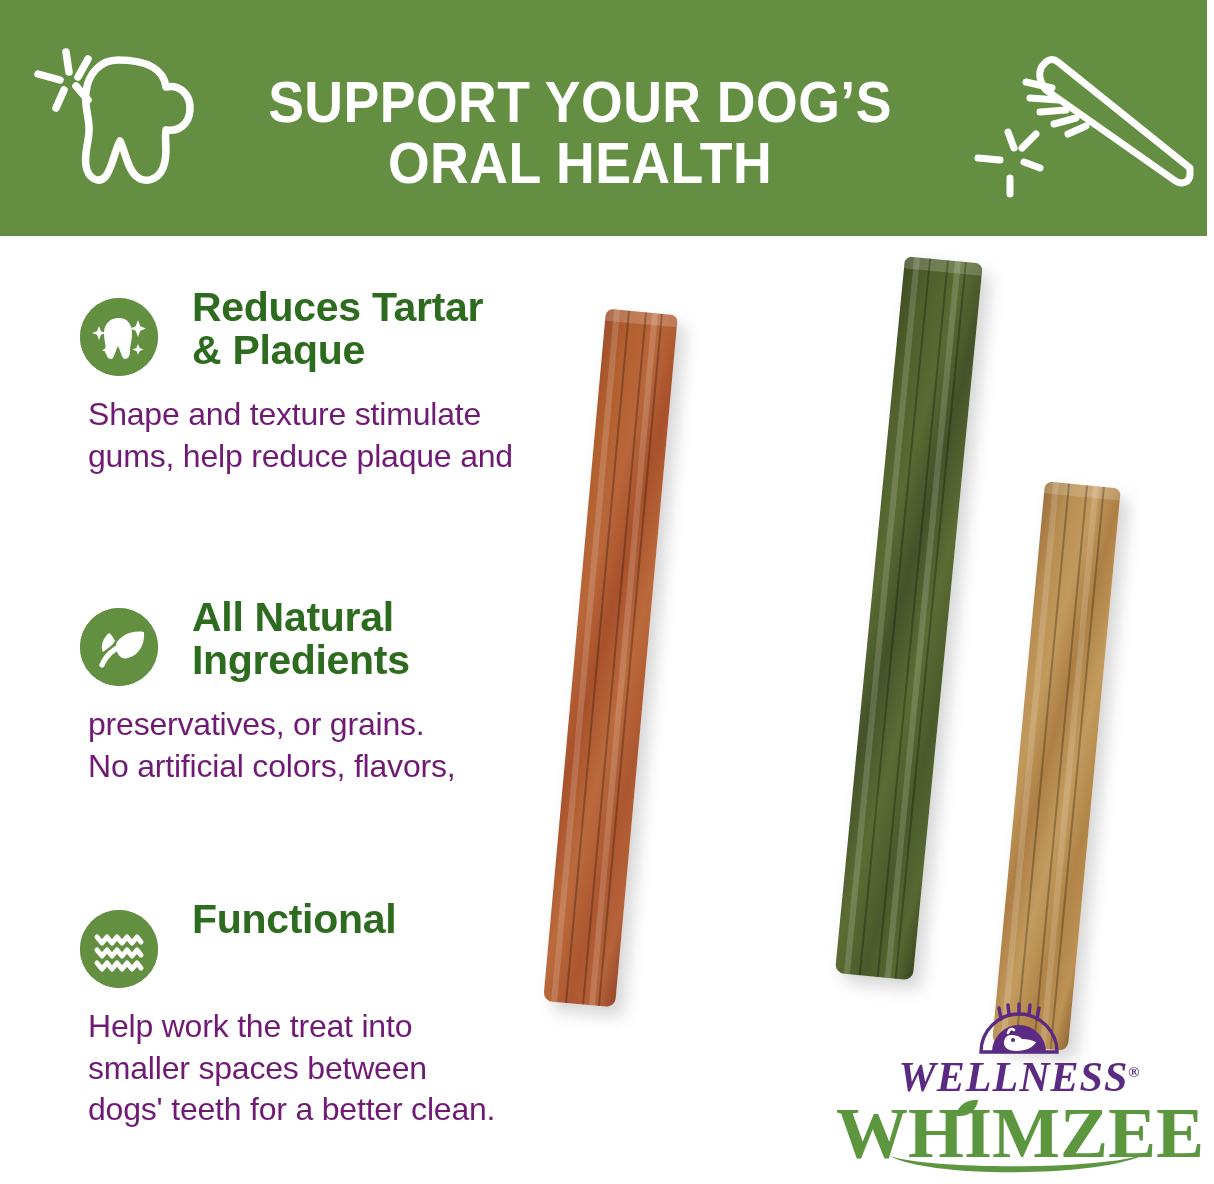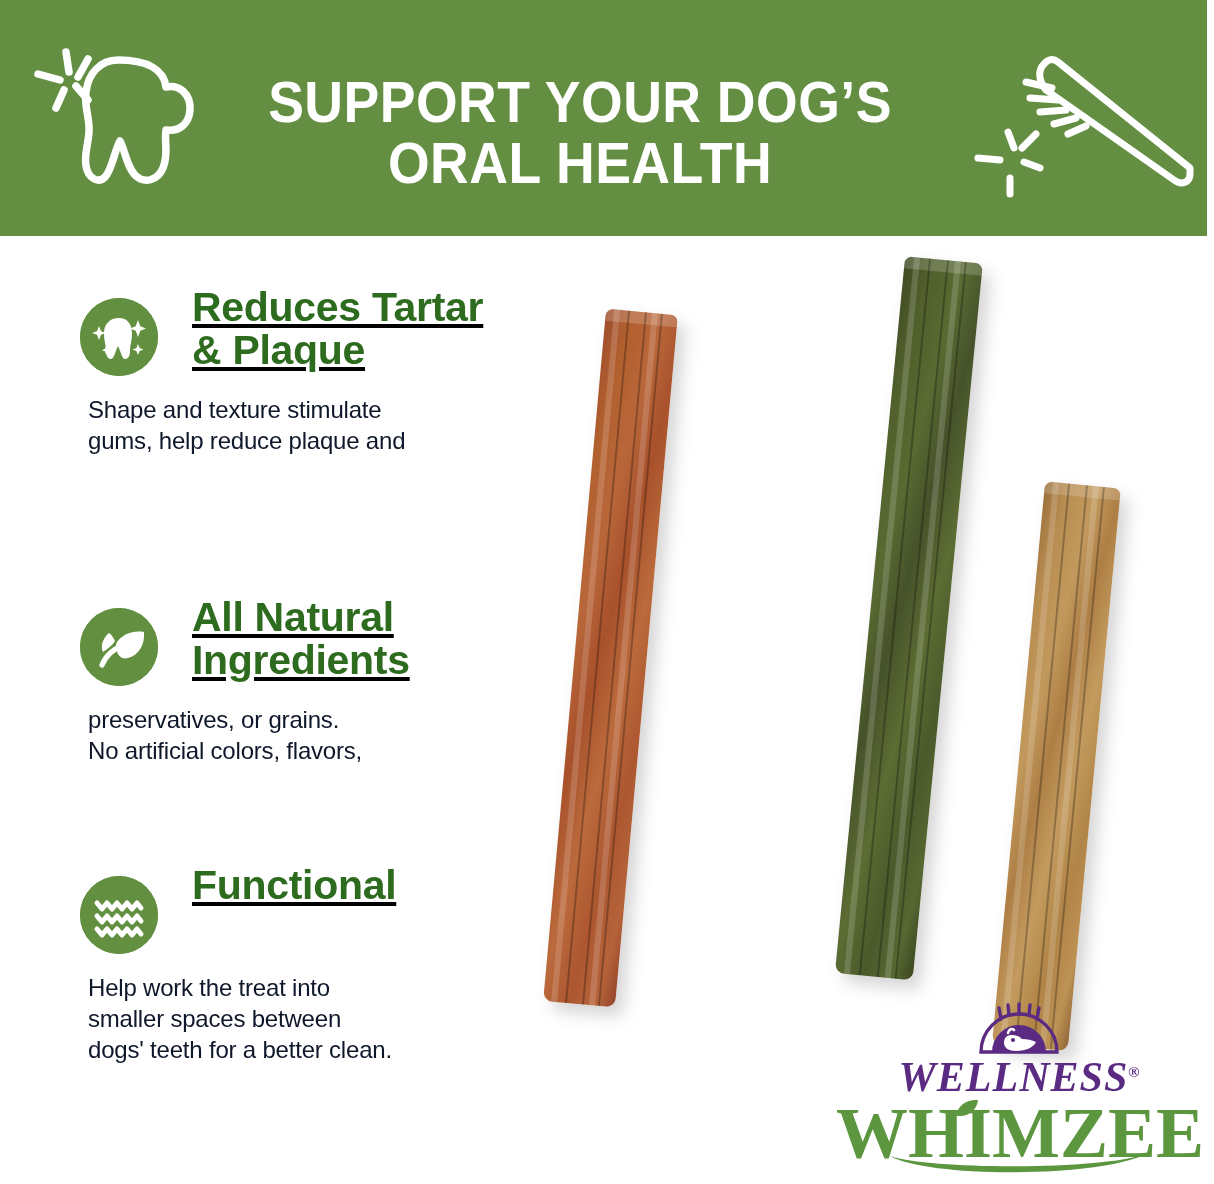--- a/index.html
+++ b/index.html
@@ -70,26 +70,25 @@
     top: 286px;
     width: 560px;
   }
   .feature {
     position: absolute;
     left: 0;
     width: 560px;
   }
   .feature-1 { top: 0px; }
   .feature-2 { top: 310px; }
-  .feature-3 { top: 578px; }
+  .feature-3 { top: 612px; }
 
   .feature-head {
     position: relative;
     min-height: 96px;
-    text-decoration: underline;
   }
   .feature-badge {
     position: absolute;
     left: 0;
     top: 12px;
     width: 78px;
     height: 78px;
     border-radius: 50%;
     background: #639040;
   }
@@ -106,24 +105,24 @@
     font-weight: bold;
     font-size: 41px;
     line-height: 1.04;
     letter-spacing: -0.3px;
   }
   .feature-title .ln2 { display: block; }
 
   .feature-body {
     margin: 12px 0 0 0;
     padding-left: 8px;
-    color: #0f172a;
+    color: #701a75;
     font-family: "Liberation Sans", sans-serif;
     font-weight: normal;
-    font-size: 24px;
+    font-size: 32px;
     line-height: 1.30;
     letter-spacing: -0.2px;
   }
   .feature-body span { display: block; }
 
   
   .sticks {
     position: absolute;
     left: 560px;
     top: 240px;

